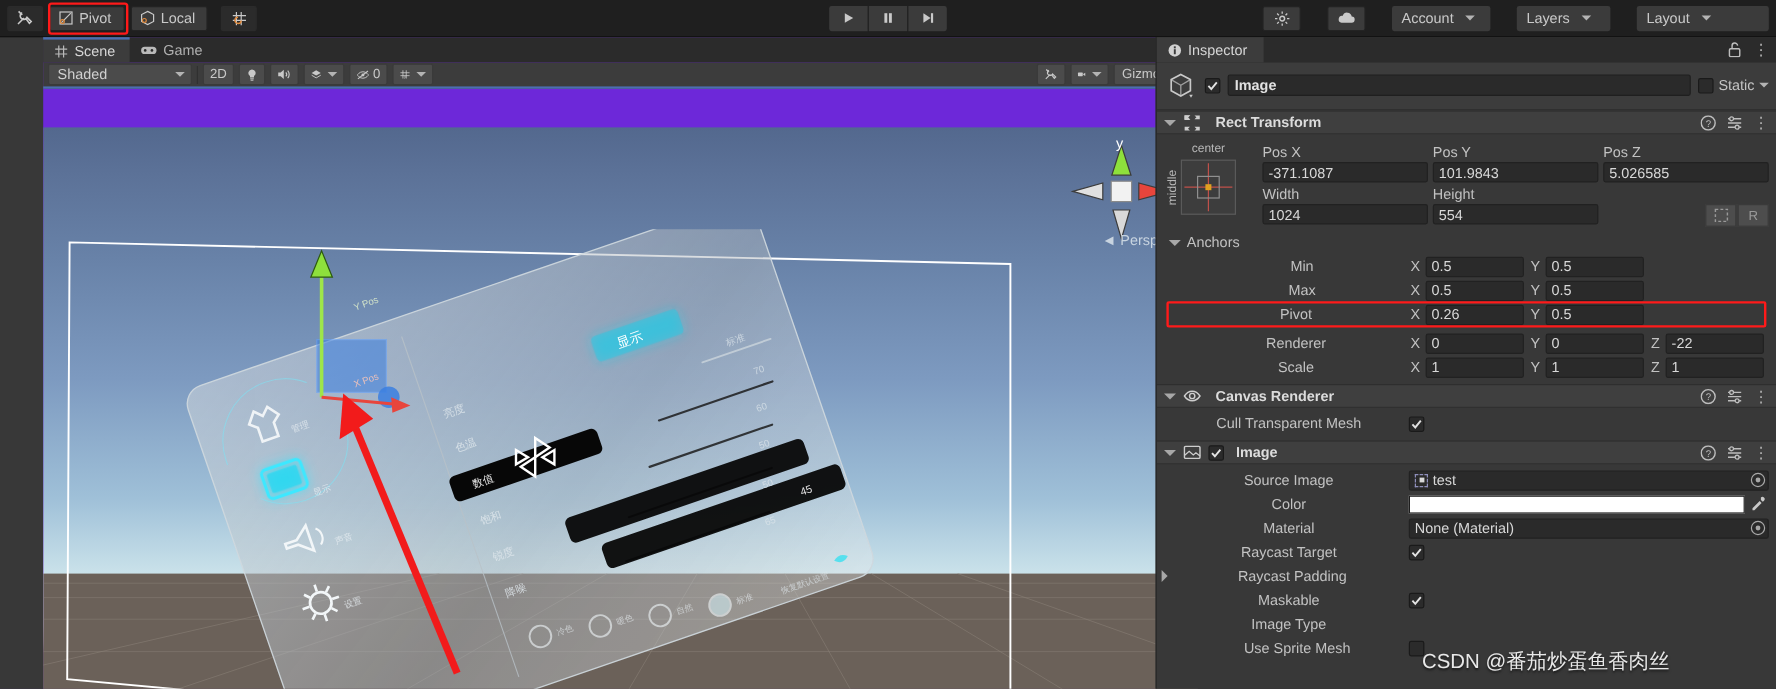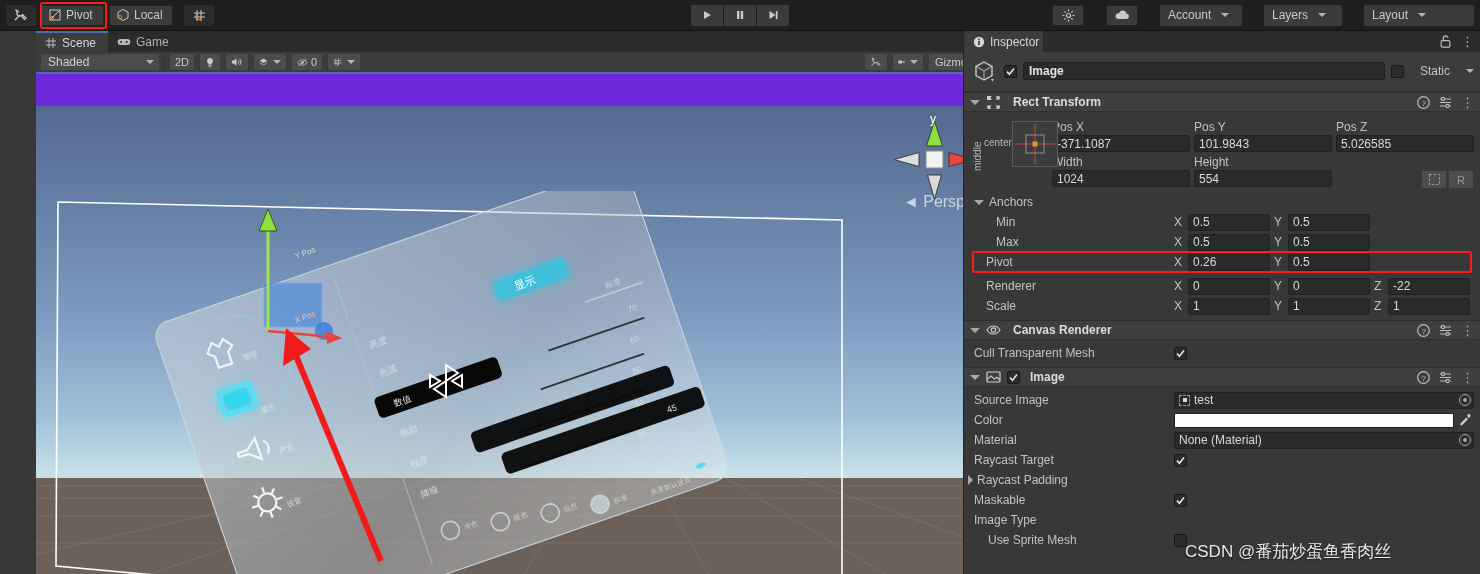--- a/index.html
+++ b/index.html
@@ -120,37 +120,37 @@
 
   
   .ui-canvas {
     position: absolute; left: 110px; top: 85px; width: 700px; height: 440px;
   }
   .gizmo-3d {
     position: absolute; right: 10px; top: 5px; width: 105px; height: 105px;
   }
   .persp-label {
     position: absolute; right: 33px; top: 87px; color: #c8d4e0;
-    font-size: 16px; user-select: none;
+    font-size: 12px; user-select: none;
   }
   .lock2d {
     position: absolute; right: 12px; top: 4px; cursor: pointer;
   }
 
   
   .inspector {
     position: absolute; left: 963px; top: 31px; width: 517px; height: 543px;
     background: #383838; border-left: 1px solid #232323;
   }
   .insp-tabbar {
     height: 21px; background: #2b2b2b; display: flex; align-items: center;
     position: relative;
   }
   .insp-tab {
-    display: flex; align-items: center; gap: 5px; padding: 0 4px 0 9px;
+    display: flex; align-items: center; gap: 5px; padding: 0 14px 0 9px;
     height: 21px; background: #3c3c3c; color: #d6d6d6; font-size: 12px;
     cursor: pointer; user-select: none;
   }
   .insp-head-icons {
     position: absolute; right: 6px; display: flex; align-items: center; gap: 10px;
   }
   .insp-body { height: 522px; overflow: hidden; background: #383838; }
 
   .go-header {
     background: #3c3c3c; padding: 6px 6px 7px 6px;
@@ -162,21 +162,21 @@
     width: 13px; height: 13px; background: #2b2b2b; border: 1px solid #1a1a1a;
     border-radius: 2px; display: flex; align-items: center; justify-content: center;
     cursor: pointer; flex: 0 0 auto;
   }
   .cb svg { display: block; }
   .name-field {
     flex: 1; height: 18px; background: #2a2a2a; border: 1px solid #1f1f1f;
     border-radius: 2px; color: #e2e2e2; font-size: 12px; font-weight: bold;
     display: flex; align-items: center; padding: 0 5px; cursor: text;
   }
-  .static-box { display: flex; align-items: center; gap: 16px; cursor: pointer; }
+  .static-box { display: flex; align-items: center; gap: 4px; cursor: pointer; }
   .go-row2 { display: flex; align-items: center; gap: 5px; margin-top: 5px; }
   .lbl { color: #c2c2c2; }
   .dd {
     height: 17px; background: #545454; border: 1px solid #3f3f3f; border-radius: 2px;
     display: flex; align-items: center; justify-content: space-between;
     padding: 0 4px 0 6px; color: #e0e0e0; cursor: pointer; font-size: 12px;
   }
 
   .comp-header {
     height: 20px; background: #3f3f3f; display: flex; align-items: center;
@@ -191,41 +191,41 @@
   .foldout.closed {
     border-top: 5px solid transparent; border-bottom: 5px solid transparent;
     border-left: 5px solid #a8a8a8; border-right: 0;
   }
   .comp-title { font-weight: bold; color: #dcdcdc; font-size: 12px; margin-left: 6px; }
   .comp-icons {
     position: absolute; right: 6px; display: flex; align-items: center; gap: 9px;
   }
   .comp-body { padding: 3px 0 4px 0; }
 
-  .prow { display: flex; align-items: center; height: 20px; padding: 0 6px 0 10px; }
+  .prow { display: flex; align-items: center; height: 20px; padding: 0 6px 0 10px; text-align: center; }
   .plabel { width: 200px; color: #c2c2c2; flex: 0 0 auto; }
   .field {
     height: 17px; background: #2a2a2a; border: 1px solid #212121; border-radius: 2px;
     color: #d8d8d8; display: flex; align-items: center; padding: 0 4px;
     cursor: text; font-size: 12px;
   }
   .axis { color: #c2c2c2; width: 11px; flex: 0 0 auto; }
   .col3 { display: flex; align-items: center; gap: 0; flex: 1; }
   .cell { display: flex; align-items: center; gap: 3px; flex: 1; margin-right: 4px; }
 
   .rt-top { display: flex; padding: 4px 6px 0 8px; gap: 6px; }
   .anchor-widget {
     width: 74px; flex: 0 0 auto; display: flex; align-items: flex-start; gap: 1px;
     cursor: pointer;
   }
   .anchor-box {
     position: relative; width: 46px; height: 46px; background: #3d3d3d;
     border: 1px solid #5a5a5a; margin-top: 2px;
   }
-  .aw-col { display: flex; flex-direction: row; align-items: center; }
+  .aw-col { display: flex; flex-direction: column; align-items: center; }
   .aw-center { font-size: 10px; color: #b8b8b8; margin-bottom: 1px; }
   .aw-middle {
     font-size: 10px; color: #b8b8b8; writing-mode: vertical-rl;
     transform: rotate(180deg); margin-top: 12px; height: 40px;
   }
   .rt-fields { flex: 1; }
   .hrow { display: flex; gap: 4px; }
   .hcell { flex: 1; }
   .hlabel { color: #c2c2c2; height: 16px; display: flex; align-items: center; }
   .btn-sq {

